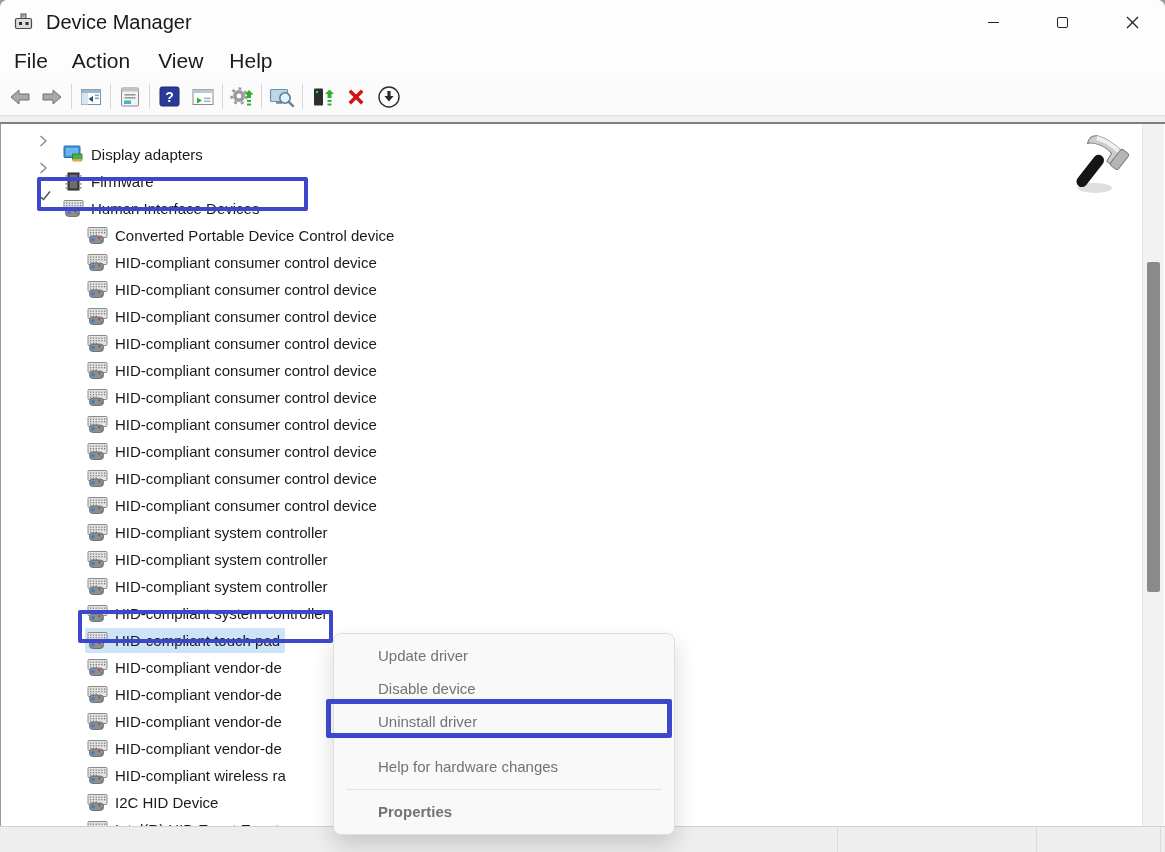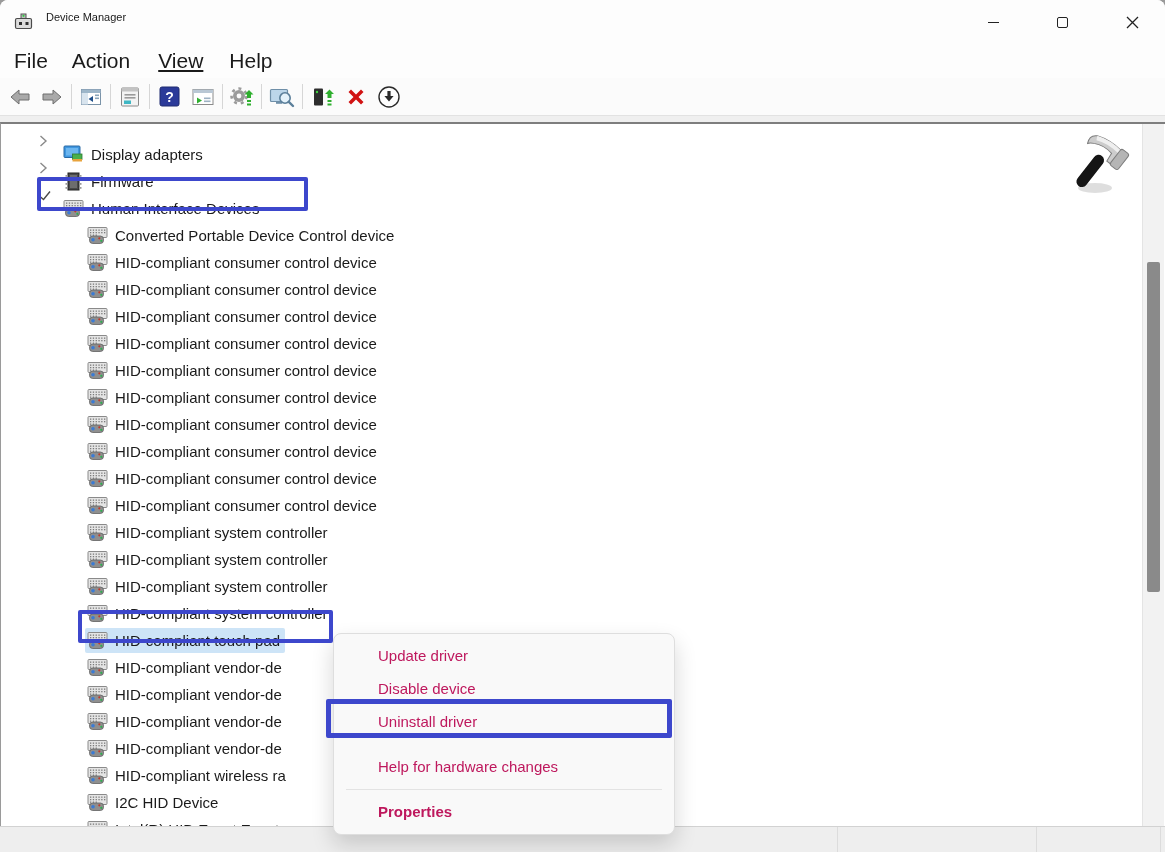--- a/index.html
+++ b/index.html
@@ -4,21 +4,21 @@
 <style>
   * { margin:0; padding:0; box-sizing:border-box; }
   html,body { width:1165px; height:852px; }
   body { background:#9a9a9a; font-family:"Liberation Sans", sans-serif; }
   .window { position:relative; width:1165px; height:852px; background:#fff;
             border-radius:8px 8px 0 0; overflow:hidden; color:#1a1a1a; }
 
   
   .titlebar { position:absolute; left:0; top:0; width:100%; height:44px; background:#fdfdfd; }
   .titlebar .app-icon { position:absolute; left:12px; top:10px; width:24px; height:24px; }
-  .titlebar .title { position:absolute; left:46px; top:11px; font-size:11px; color:#191919; }
+  .titlebar .title { position:absolute; left:46px; top:11px; font-size:20px; color:#191919; }
   .win-btn { position:absolute; top:2px; width:46px; height:40px; display:flex; align-items:center; justify-content:center; cursor:default; }
   .glyph-min { width:11px; height:0; border-top:1.4px solid #222; }
   .glyph-max { width:11px; height:11px; border:1.4px solid #222; border-radius:2px; }
 
   
   .menubar { position:absolute; left:0; top:44px; width:100%; height:34px; background:#fdfdfd;
              display:flex; align-items:center; padding-left:14px; font-size:21px; }
   .menubar .menu-item { margin-right:0; padding:4px 0; }
   .menubar .menu-item + .menu-item { margin-left:24px; }
 
@@ -47,21 +47,21 @@
   .scrollbar { position:absolute; right:1px; top:0; width:22px; height:100%; background:#f2f2f2; border-left:1px solid #e4e4e4; }
   .scroll-thumb { position:absolute; left:4px; width:13px; top:138px; height:330px; background:#8a8a8a; border-radius:2px; }
 
   
   .annotation-box { position:absolute; border:4px solid #3d47cc; border-radius:2px; pointer-events:none; z-index:30; }
 
   
   .context-menu { position:absolute; left:333px; top:633px; width:342px; background:#f9f9f9;
                   border:1px solid #dedede; border-radius:8px; box-shadow:0 10px 22px rgba(0,0,0,.16);
                   padding:5px 0 6px 0; z-index:20; font-size:15px; }
-  .menu-row { height:33px; display:flex; align-items:center; padding-left:44px; color:#be185d;text-align:center; }
+  .menu-row { height:33px; display:flex; align-items:center; padding-left:44px; color:#737373;text-align:center; }
   .menu-row.bold { font-weight:bold; }
   .menu-gap { height:12px; }
   .menu-sep { height:1px; background:#e3e3e3; margin:6px 12px 5px 12px; }
 
   
   .statusbar { position:absolute; left:0; bottom:0; width:100%; height:26px; background:#eeeeee;
                border-top:1px solid #d2d2d2; display:flex; }
   .status-cell { height:100%; }
   .status-cell.c1 { width:837px; }
   .status-cell.c2 { width:199px; border-left:1px solid #dcdcdc; }
@@ -95,21 +95,21 @@
     <div class="win-btn" style="left:1109px;">
       <svg width="13" height="13" viewBox="0 0 13 13">
         <path d="M1 1 L12 12 M12 1 L1 12" stroke="#222" stroke-width="1.3"></path>
       </svg>
     </div>
   </div>
 
   <div class="menubar">
     <span class="menu-item">File</span>
     <span class="menu-item">Action</span>
-    <span class="menu-item" style="margin-left:28px;text-decoration:underline;">View</span>
+    <span class="menu-item" style="margin-left:28px;">View</span>
     <span class="menu-item" style="margin-left:26px;text-align:right;">Help</span>
   </div>
 
   <div class="toolbar">
     <div class="tb-btn">
       <svg width="24" height="24" viewBox="0 0 24 24">
         <path d="M3 12 L11 5 L11 9 L21 9 L21 15 L11 15 L11 19 Z" fill="#a9a9a9" stroke="#6e6e6e" stroke-width="1"></path>
       </svg>
     </div>
     <div class="tb-btn">

